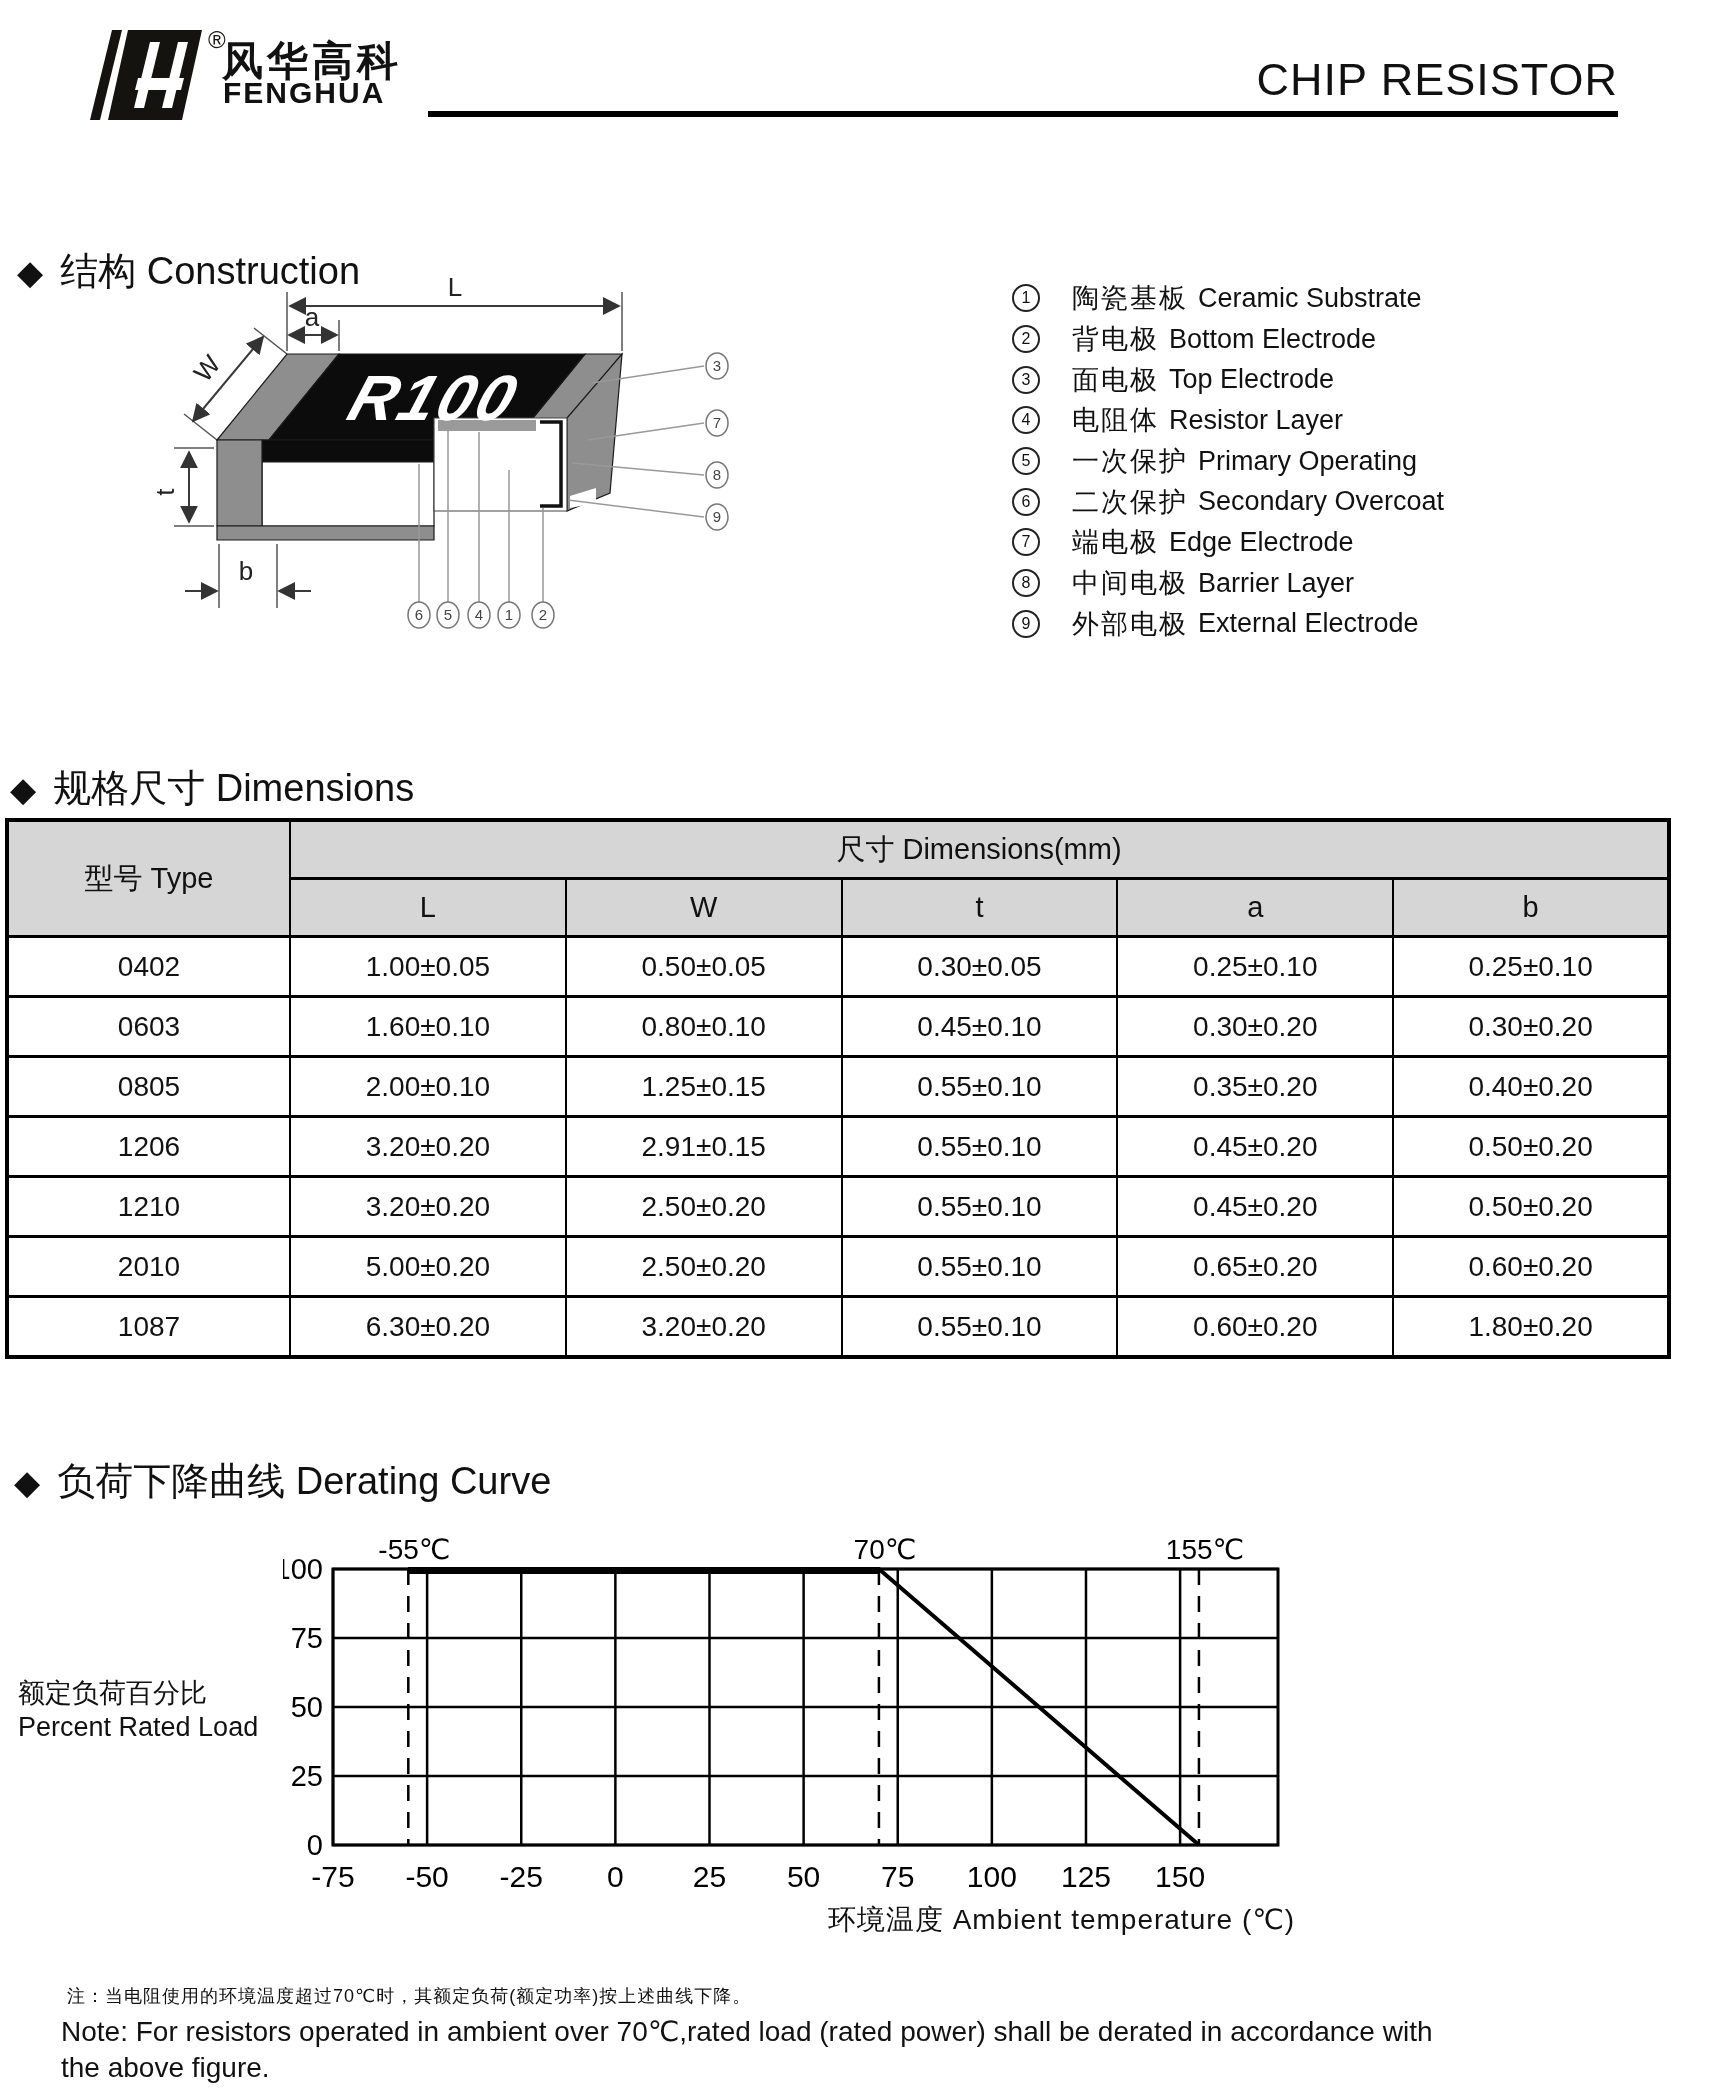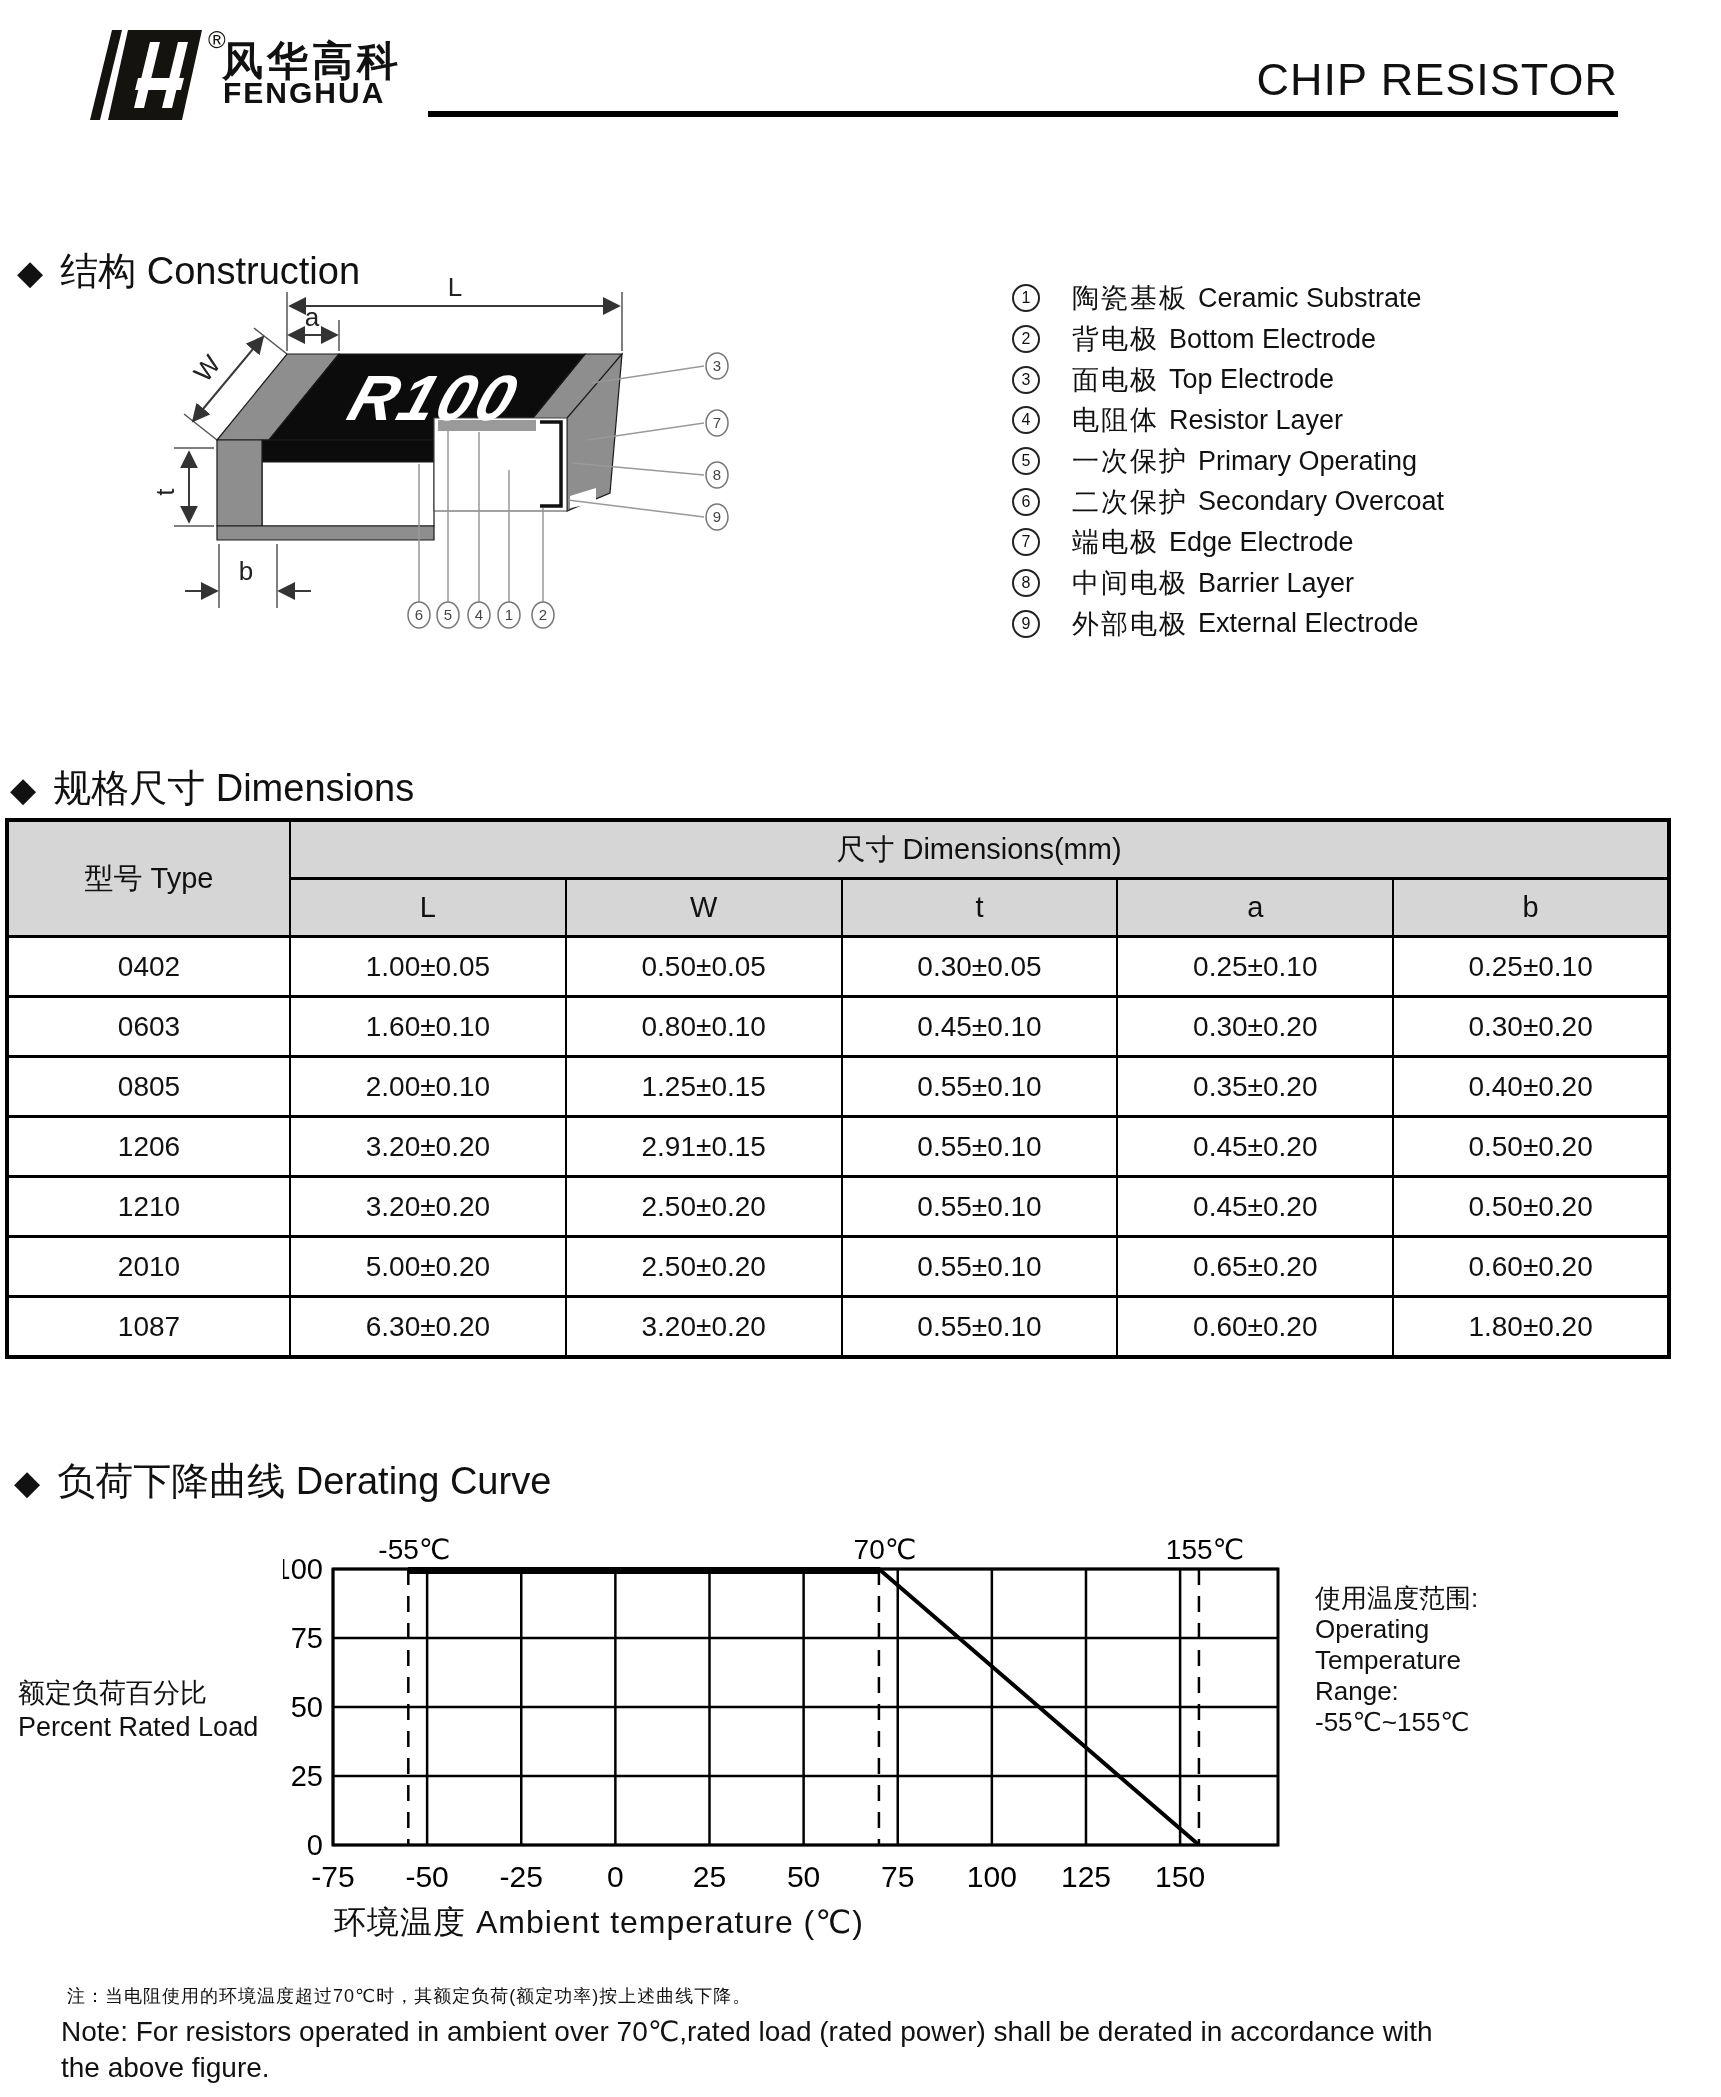--- a/index.html
+++ b/index.html
@@ -23,21 +23,21 @@
   
   table.dims{position:absolute;left:5px;top:818px;width:1666px;border-collapse:collapse;
              table-layout:fixed;font-size:28px;text-align:center;}
   table.dims th,table.dims td{border:2px solid #000;border-top-width:3px;border-bottom-width:3px;
              padding:0;font-weight:normal;}
   table.dims{border:4px solid #000;padding-left:15px;}
   table.dims thead th{background:#d6d6d6;height:55px;font-size:29px;}
   table.dims td{height:57px;background:#fff;}
   
   .ylab{position:absolute;left:18px;top:1676px;width:262px;font-size:27px;line-height:34px;}
-  .xlab{position:absolute;left:334px;top:1901px;width:945px;text-align:left;font-size:32px;letter-spacing:1px;}
+  .xlab{position:absolute;left:350px;top:1901px;width:945px;text-align:right;font-size:28px;letter-spacing:1px;}
   .annot{position:absolute;left:1315px;top:1583px;font-size:26px;line-height:31px;}
   .note{position:absolute;left:61px;top:1978px;font-size:28px;line-height:36px;}
   .note .zh{font-size:18px;padding-left:6px;letter-spacing:1px;}
   svg text{font-family:"Liberation Sans","DejaVu Sans",sans-serif;}
 </style>
 </head>
 <body>
 
 <div class="page">
 
@@ -317,29 +317,20 @@
       <line x1="915.9362549800796" y1="36" x2="915.9362549800796" y2="312" stroke="#000" stroke-width="2.5" stroke-dasharray="16,11"></line>
       <text x="921.9362549800796" y="26" text-anchor="middle" font-size="28" fill="#000">155℃</text>
       <polyline points="125.2988047808765,36 595.9163346613547,36 915.9362549800796,312" fill="none" stroke="#000" stroke-width="4"></polyline>
       <line x1="125.2988047808765" y1="37.5" x2="595.9163346613547" y2="37.5" stroke="#000" stroke-width="7"></line>
     </svg>
   <div class="ylab">
     <div>额定负荷百分比</div>
     <div>Percent Rated Load</div>
   </div>
   <div class="xlab">环境温度 Ambient temperature (℃)</div>
-  <div class="annot">
-    <div>使用温度范围:</div>
-    <div id="annot-lines">
-        <div>Operating</div>
-        <div>Temperature</div>
-        <div>Range:</div>
-        <div>-55℃~155℃</div>
-      </div>
-  </div>
 
   <div class="note">
     <div class="zh">注：当电阻使用的环境温度超过70℃时，其额定负荷(额定功率)按上述曲线下降。</div>
     <div>Note: For resistors operated in ambient over 70℃,rated load (rated power) shall be derated in accordance with</div>
     <div>the above figure.</div>
   </div>
 
 </div>
 
 </body></html>

